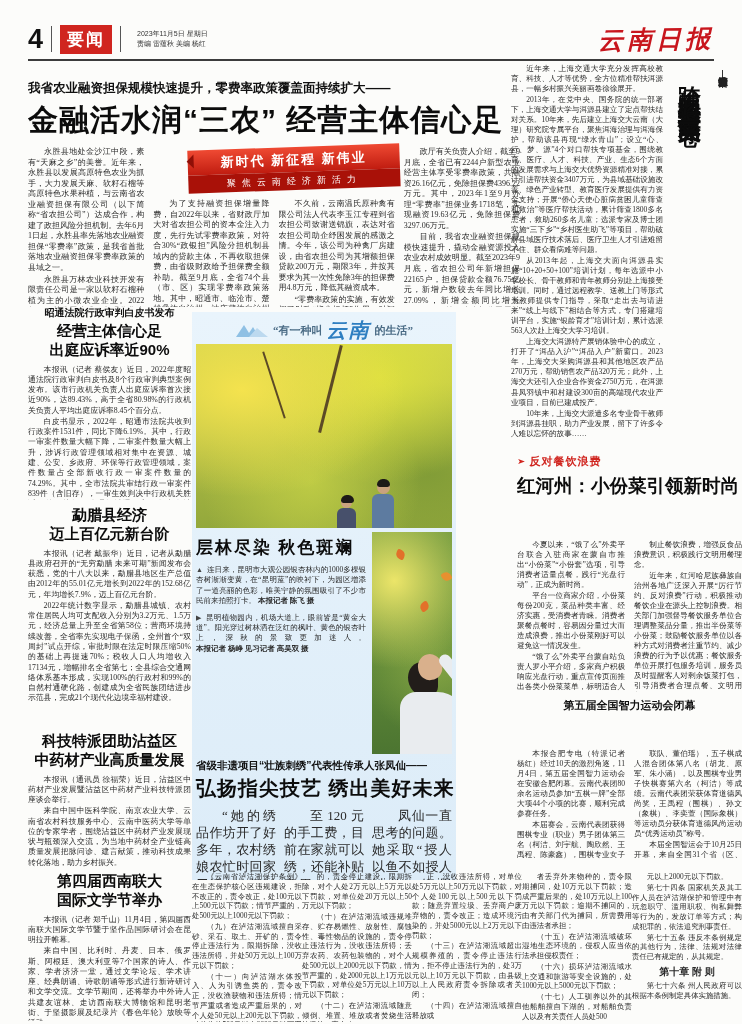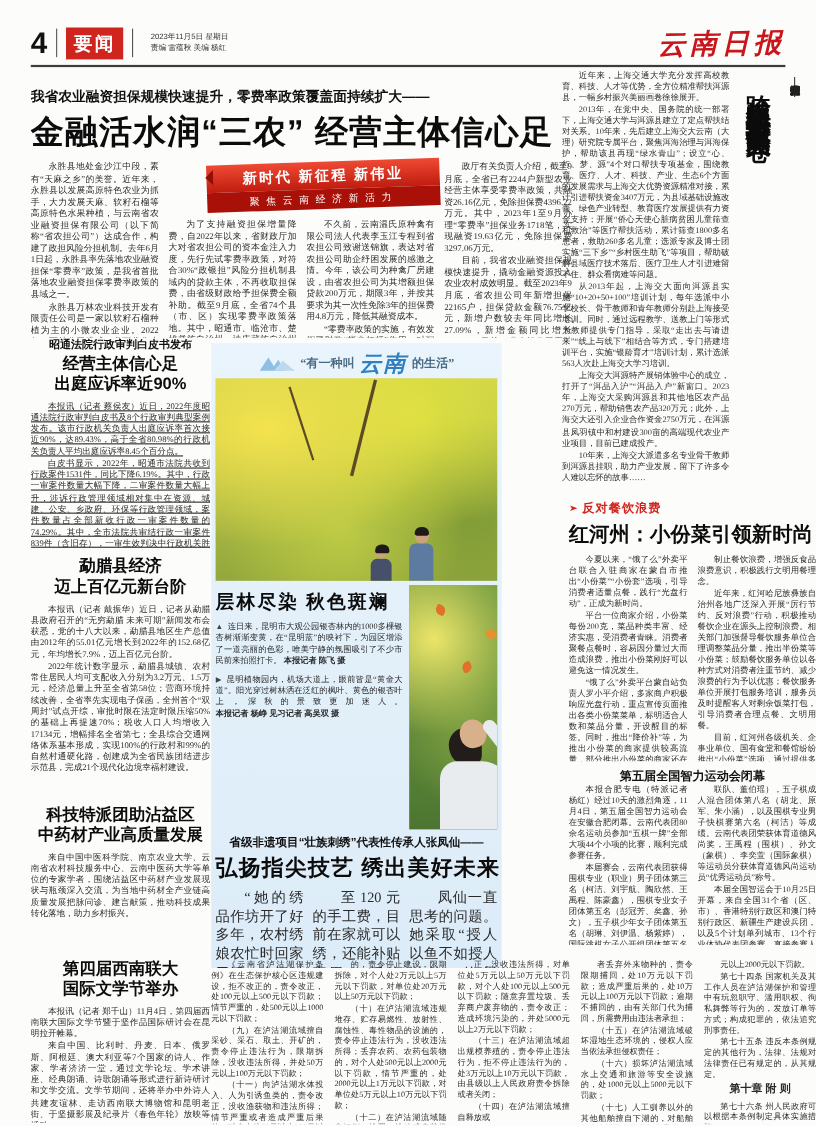--- a/index.html
+++ b/index.html
@@ -35,39 +35,39 @@
   .jt-body{width:152px;font-size:7.6px;overflow:hidden;}
   .vert-headline{writing-mode:vertical-rl;font-size:23px;font-weight:bold;color:#0c0c0c;width:36px;letter-spacing:3px;padding-top:4px;}
   .vert-kicker{writing-mode:vertical-rl;font-size:9px;font-weight:bold;color:#222;width:16px;padding-top:6px;}
 
   
   .honghe{left:517px;top:454px;width:225px;height:240px;overflow:hidden;}
   .aw-tag{color:#d0251f;font-size:11px;font-weight:bold;letter-spacing:1px;}
   .aw-arrow{display:inline-block;color:#d0251f;font-size:10px;transform:scaleY(.8);margin-right:3px;}
   .honghe-headline{font-size:18.5px;font-weight:bold;color:#0c0c0c;margin:4px 0 6px 0;white-space:nowrap;}
   .twocol{display:flex;gap:9px;font-size:7.6px;}
-  .twocol>div{flex:1;overflow:hidden;}
+  .twocol>div{flex:1;overflow:hidden;margin-top:36px;}
   .honghe .twocol{height:188px;}
 
   
   .zhiyun{left:517px;top:698px;width:225px;height:190px;overflow:hidden;}
   .z-kicker{text-align:center;font-size:11px;font-weight:bold;color:#111;}
   .z-headline{text-align:center;font-size:20px;font-weight:bold;color:#0c0c0c;margin:2px 0 6px 0;white-space:nowrap;}
   .zhiyun .twocol{height:146px;}
 
   
   .rail{width:163px;overflow:hidden;}
   .rail-kicker{text-align:center;font-size:10px;font-weight:bold;color:#111;margin-bottom:2px;}
   .rail-headline{text-align:center;font-size:15px;font-weight:bold;color:#0c0c0c;line-height:1.25;margin-bottom:5px;}
   .rail-body{font-size:7.8px;overflow:hidden;}
   .zhaotong{left:28px;top:306px;height:194px;}
   .mengla{left:28px;top:506px;height:222px;}
   .zhanyi{left:28px;top:732px;height:136px;}
   .wenxuejie{left:28px;top:872px;height:150px;}
-  .zhaotong .rail-body{height:138px;text-decoration:underline;} .mengla .rail-body{height:178px;}
+  .zhaotong .rail-body{height:138px;} .mengla .rail-body{height:178px;}
   .zhanyi .rail-body{height:92px;} .wenxuejie .rail-body{height:106px;}
 
   
   .feature{left:192px;top:300px;width:264px;height:568px;background:linear-gradient(180deg,#e9f4fc,#dcecf8);padding:4px;box-sizing:border-box;overflow:hidden;margin-top:12px;}
   .brand{height:28px;display:flex;align-items:center;justify-content:center;gap:4px;}
   .brand-pre,.brand-suf{font-size:11px;color:#4a6b85;font-weight:bold;}
   .brand-name{font-size:20px;color:#2f7fc1;font-weight:bold;font-style:italic;letter-spacing:2px;}
   .photo1{position:relative;height:184px;overflow:hidden;
     background:
       radial-gradient(ellipse at 18% 25%,rgba(247,228,78,.95),transparent 55%),
@@ -96,27 +96,27 @@
       radial-gradient(circle at 75% 12%,rgba(96,142,58,.95),transparent 55%),
       radial-gradient(circle at 80% 60%,rgba(140,170,70,.8),transparent 50%),
       linear-gradient(180deg,#7ba441,#4c7531);}
   .leaf{position:absolute;width:9px;height:9px;background:#e2702a;border-radius:2px 60% 2px 60%;}
   .l1{left:24px;top:18px;transform:rotate(25deg);} .l2{left:70px;top:40px;transform:rotate(-30deg);background:#e8902f;} .l3{left:48px;top:70px;transform:rotate(60deg);}
   .p2-head{position:absolute;left:46px;bottom:74px;width:24px;height:26px;border-radius:50% 50% 46% 46%;background:#d9b08c;transform:rotate(-14deg);}
   .p2-hair{position:absolute;left:36px;bottom:58px;width:30px;height:34px;border-radius:50% 50% 30% 60%;background:#221d1a;}
   .p2-shirt{position:absolute;left:28px;bottom:0;width:64px;height:62px;border-radius:16px 26px 0 0;background:#e9ecef;}
   .p2-arm{position:absolute;left:80px;bottom:50px;width:12px;height:54px;border-radius:8px;background:#e9ecef;transform:rotate(-38deg);}
   .embroidery{margin-top:5px;}
-  .emb-kicker{text-align:center;font-size:10.5px;font-weight:bold;color:#111;}
+  .emb-kicker{text-align:left;font-size:10.5px;font-weight:bold;color:#111;}
   .emb-headline{text-align:center;font-size:20px;font-weight:bold;color:#0c0c0c;margin:2px 0 5px 0;letter-spacing:1px;white-space:nowrap;}
   .emb-cols{display:flex;gap:8px;font-size:13px;height:86px;}
   .emb-cols>div{flex:1;overflow:hidden;}
 
   
-  .regulation{left:192px;top:872px;width:550px;height:150px;display:flex;gap:10px;font-size:7.4px;}
+  .regulation{left:192px;top:872px;width:550px;height:150px;display:flex;font-size:7.4px;}
   .reg-col{flex:1;overflow:hidden;}
   .chapter{text-align:center;text-indent:0;font-weight:bold;font-size:10px;margin:3px 0;font-family:"Liberation Sans",sans-serif;}
 </style>
 </head>
 <body>
 
 <div class="page">
 
   <div class="abs masthead">
     <span class="pageno hs">4</span>
@@ -224,20 +224,21 @@
         <p>2022年统计数字显示，勐腊县城镇、农村常住居民人均可支配收入分别为3.2万元、1.5万元，经济总量上升至全省第58位；营商环境持续改善，全省率先实现电子保函，全州首个“双周封”试点开综，审批时限在法定时限压缩50%的基础上再提速70%；税收人口人均增收入17134元，增幅排名全省第七；全县综合交通网络体系基本形成，实现100%的行政村和99%的自然村通硬化路，创建成为全省民族团结进步示范县，完成21个现代化边境幸福村建设。</p>
       </div>
   </div>
 
   <div class="abs rail zhanyi">
     <div class="rail-headline hs">
       <span>科技特派团助沾益区</span><br>
       <span>中药材产业高质量发展</span>
     </div>
     <div class="rail-body">
+        <p>本报讯（通讯员 徐福荣）近日，沾益区中药材产业发展暨沾益区中药材产业科技特派团座谈会举行。</p>
         <p>来自中国中医科学院、南京农业大学、云南省农村科技服务中心、云南中医药大学等单位的专家学者，围绕沾益区中药材产业发展现状与瓶颈深入交流，为当地中药材全产业链高质量发展把脉问诊、建言献策，推动科技成果转化落地，助力乡村振兴。</p>
       </div>
   </div>
 
   <div class="abs rail wenxuejie">
     <div class="rail-headline hs">
       <span>第四届西南联大</span><br>
       <span>国际文学节举办</span>
     </div>
     <div class="rail-body">

